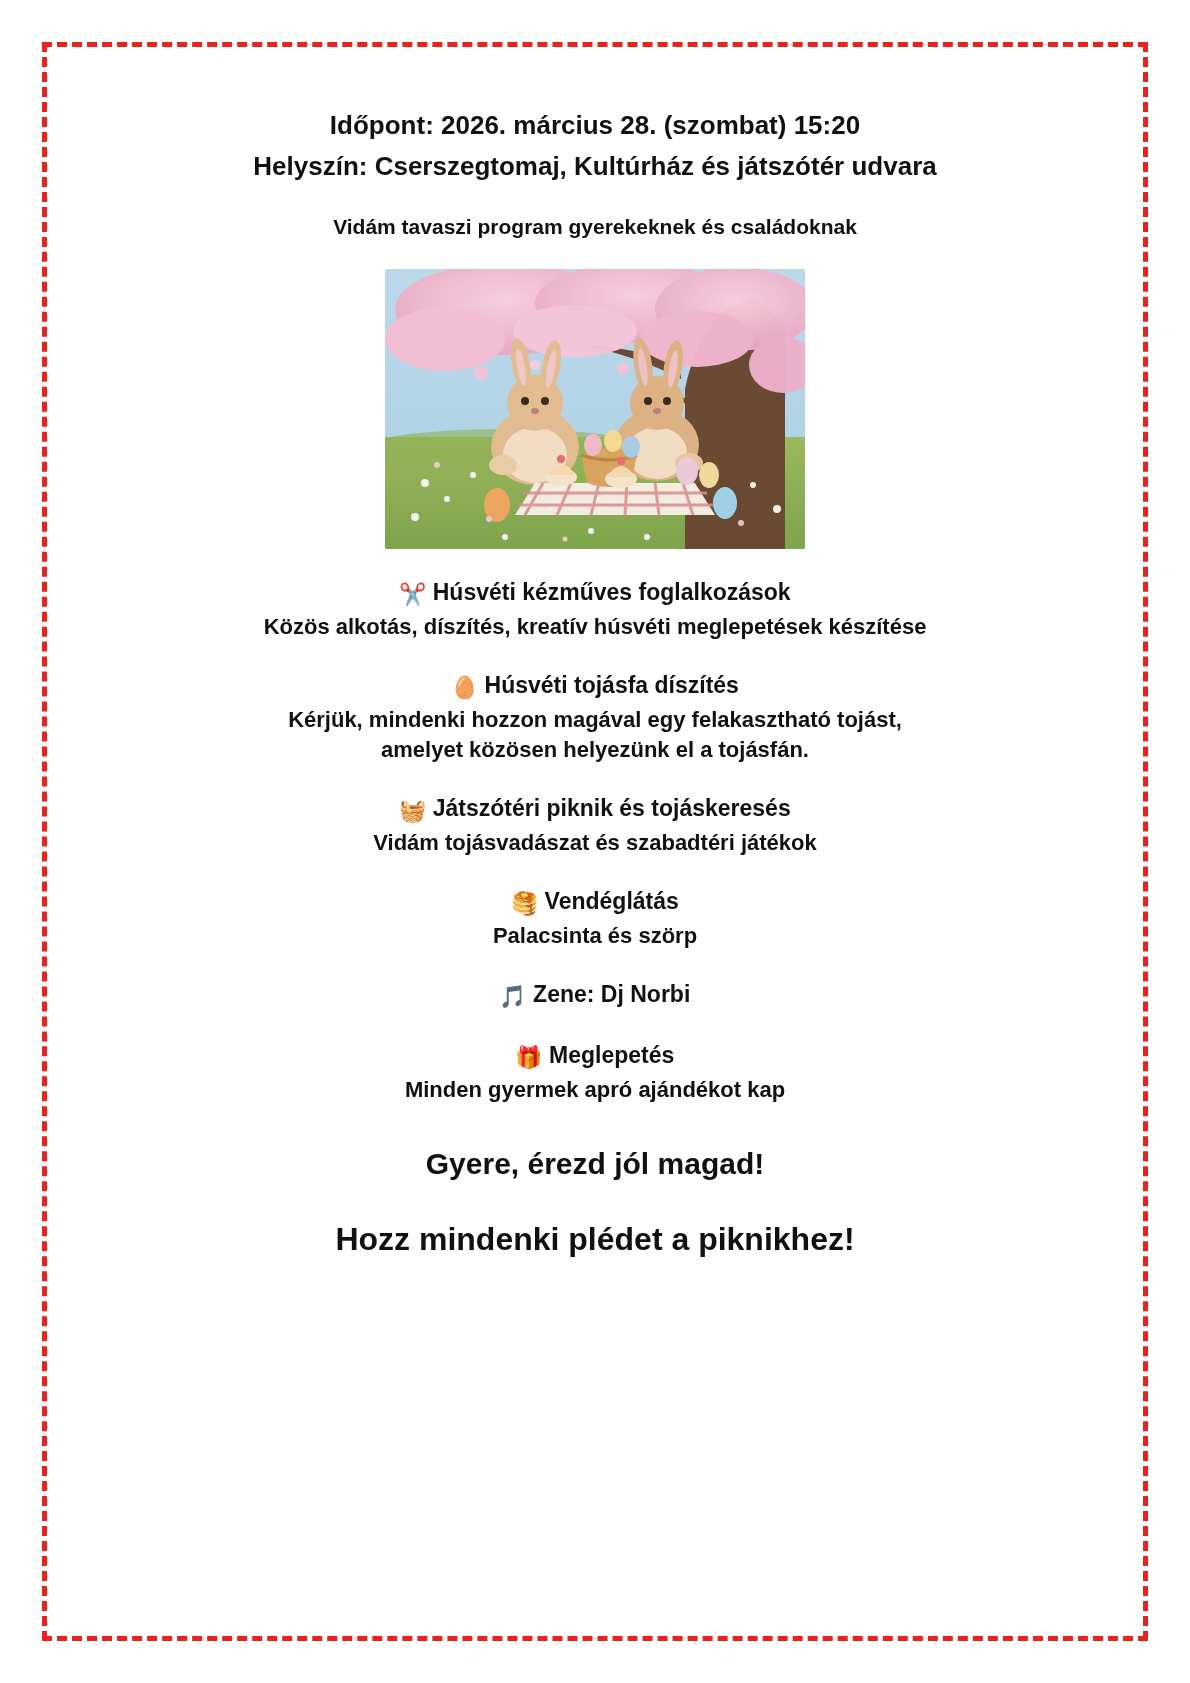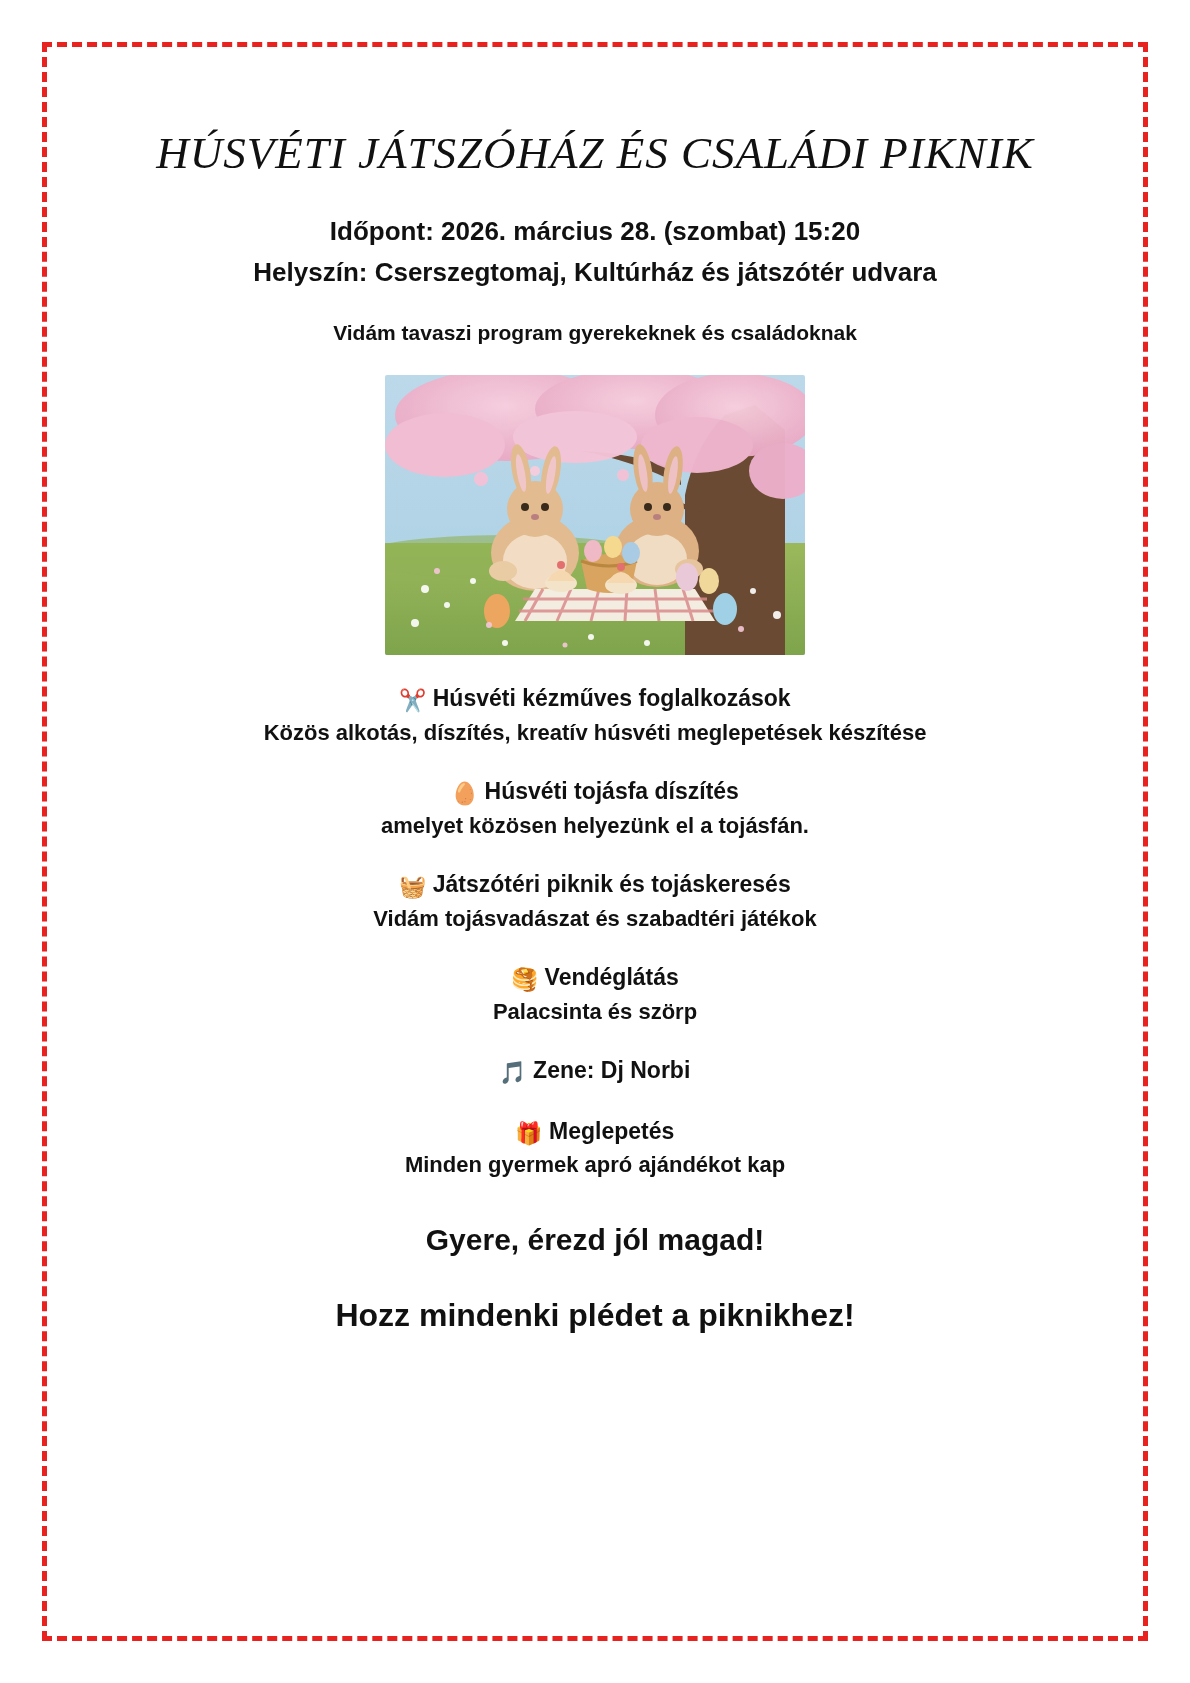--- a/index.html
+++ b/index.html
@@ -108,21 +108,20 @@
   .line {
     display: block;
   }
 </style>
 </head>
 <body>
 
 <div class="poster">
   <div class="inner">
 
-    <h1 class="title">HÚSVÉTI JÁTSZÓHÁZ ÉS CSALÁDI PIKNIK</h1>
 
     <div class="meta">Időpont: 2026. március 28. (szombat) 15:20</div>
     <div class="meta">Helyszín: Cserszegtomaj, Kultúrház és játszótér udvara</div>
 
     <div class="lead">Vidám tavaszi program gyerekeknek és családoknak</div>
 
     <div class="image-wrap">
       <svg class="illustration" viewBox="0 0 420 280" aria-label="">
         <defs>
           <linearGradient id="sky" x1="0" y1="0" x2="0" y2="1">
@@ -256,20 +255,21 @@
       <div class="sec-body">
         <span class="line">Közös alkotás, díszítés, kreatív húsvéti meglepetések készítése</span>
       </div>
     </div>
 
     <div class="section">
       <div class="sec-head">
         <span class="emoji">🥚</span><span>Húsvéti tojásfa díszítés</span>
       </div>
       <div class="sec-body">
+        <span class="line">Kérjük, mindenki hozzon magával egy felakasztható tojást,</span>
         <span class="line">amelyet közösen helyezünk el a tojásfán.</span>
       </div>
     </div>
 
     <div class="section">
       <div class="sec-head">
         <span class="emoji">🧺</span><span>Játszótéri piknik és tojáskeresés</span>
       </div>
       <div class="sec-body">
         <span class="line">Vidám tojásvadászat és szabadtéri játékok</span>

